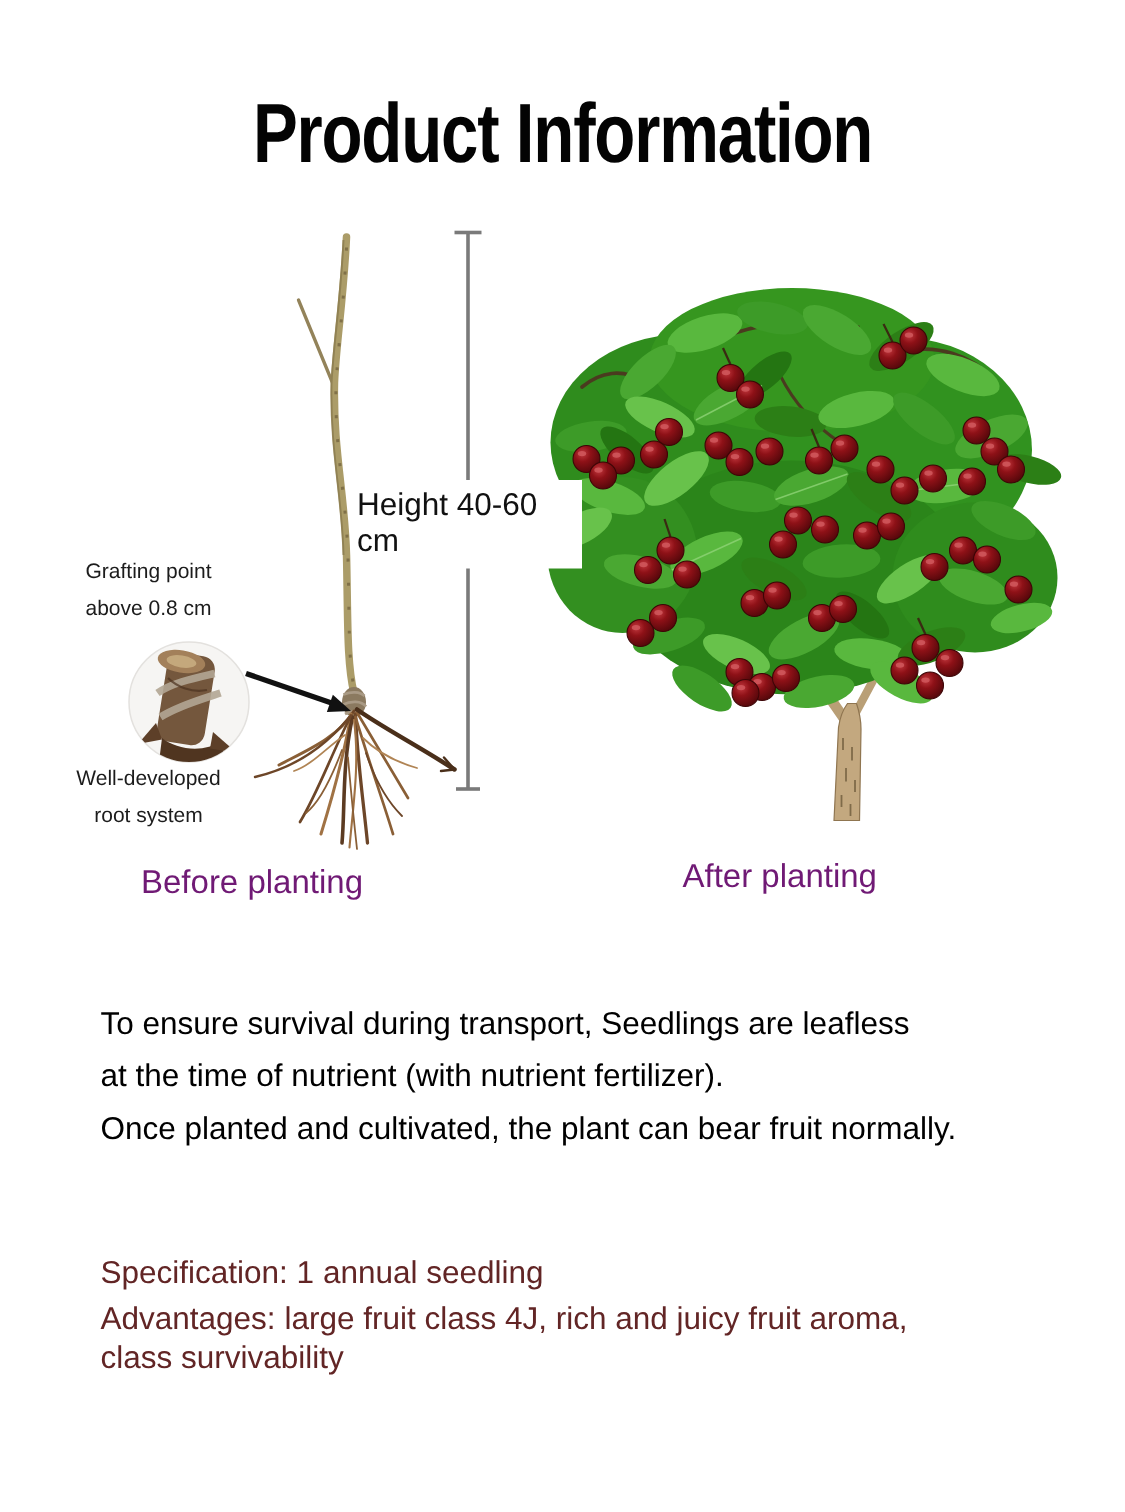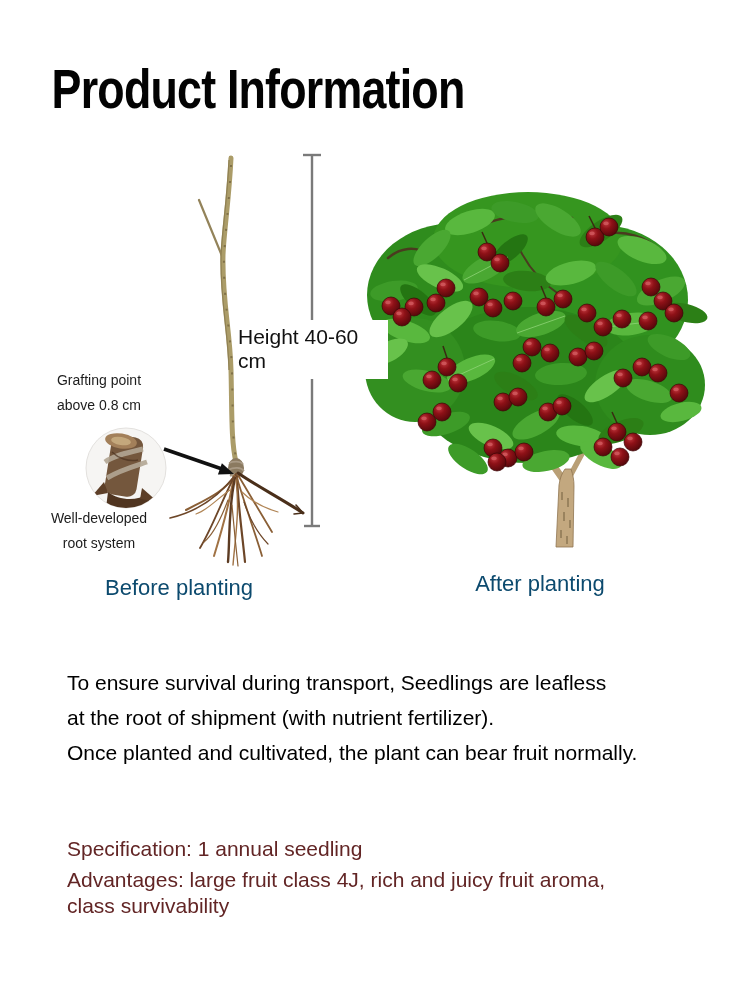--- a/index.html
+++ b/index.html
@@ -1,26 +1,26 @@
 <!DOCTYPE html>
 <html><head>
 <meta charset="utf-8">
 <style>
   html,body{margin:0;padding:0;}
   body{font-family:"Liberation Sans",sans-serif;background:#ffffff;}
   #stage{position:relative;width:750px;height:1008px;background:#ffffff;overflow:hidden;margin:0 auto;}
   .abs{position:absolute;}
-  #title{top:56px;left:0;width:750px;text-align:left;font-size:56px;font-weight:bold;color:#030303;white-space:nowrap;}
+  #title{top:56px;left:0;width:750px;text-align:center;font-size:56px;font-weight:bold;color:#030303;white-space:nowrap;}
   #title span{display:inline-block;transform:scaleX(0.8);letter-spacing:-1px;}
   #illus{top:0;left:0;width:750px;height:1008px;pointer-events:none;}
   .small-label{font-size:14px;line-height:25px;color:#1c1c1c;text-align:center;}
   #graft-label{top:368px;left:26px;width:146px;}
   #root-label{top:506px;left:22px;width:154px;}
   #height-label{top:320px;left:238px;width:150px;font-size:21px;color:#111;background:#ffffff;padding:5px 0 6px 0;}
-  .caption{font-size:22px;color:#0c4a6e;text-align:center;width:170px;}
+  .caption{font-size:22px;color:#701a75;width:170px;}
   #caption-before{top:575px;left:94px;}
   #caption-after{top:571px;left:455px;}
   #notice{top:665px;left:67px;width:620px;font-size:21px;line-height:35px;color:#000000;}
   .detail-line{left:67px;width:640px;font-size:21px;color:#622525;}
   #detail-0{top:806px;}
   #detail-1{top:837px;}
   #detail-2{top:868px;}
   #detail-3{top:894px;}
 </style>
 </head>
@@ -251,21 +251,21 @@
   <div id="root-label" class="abs small-label">
     <div>Well-developed</div>
     <div>root system</div>
   </div>
 
   <div id="caption-before" class="abs caption">Before planting</div>
   <div id="caption-after" class="abs caption">After planting</div>
 
   <div id="notice" class="abs">
     <div>To ensure survival during transport, Seedlings are leafless</div>
-    <div>at the root of shipment (with nutrient fertilizer).</div>
+    <div>at the time of nutrient (with nutrient fertilizer).</div>
     <div>Once planted and cultivated, the plant can bear fruit normally.</div>
   </div>
 
   <div id="detail-1" class="abs detail-line">Specification: 1 annual seedling</div>
   <div id="detail-2" class="abs detail-line">Advantages: large fruit class 4J, rich and juicy fruit aroma,</div>
   <div id="detail-3" class="abs detail-line">class survivability</div>
 
 </div>
 
 </body></html>

